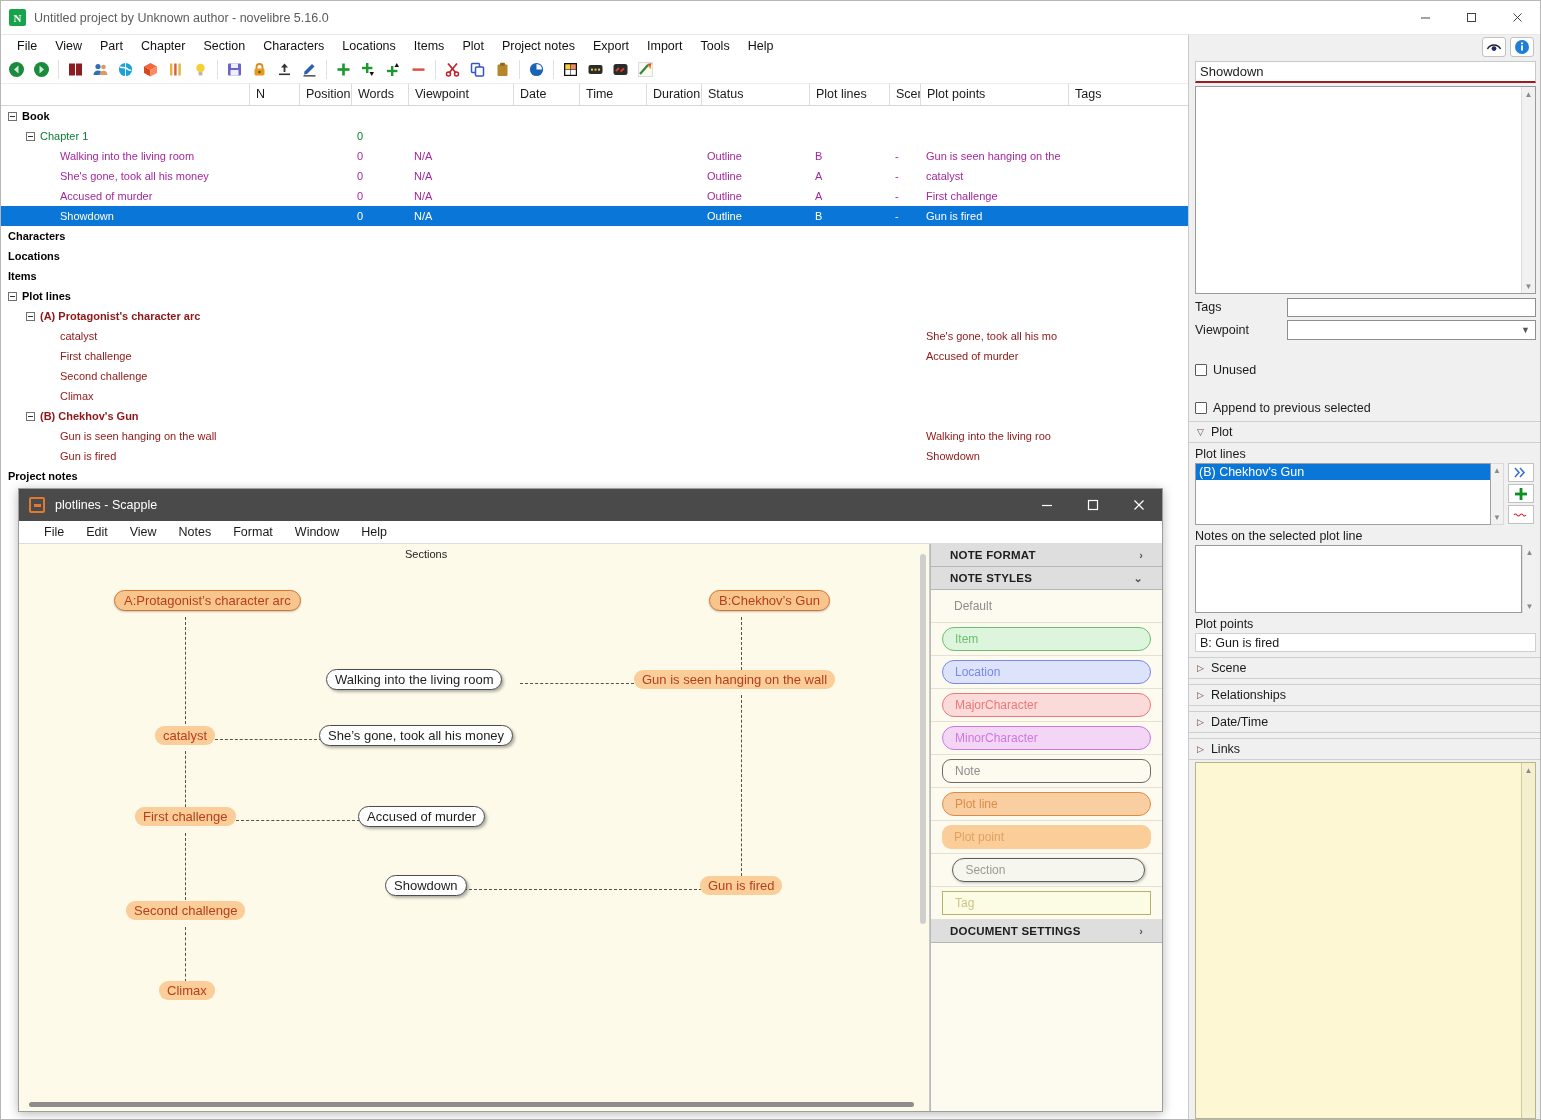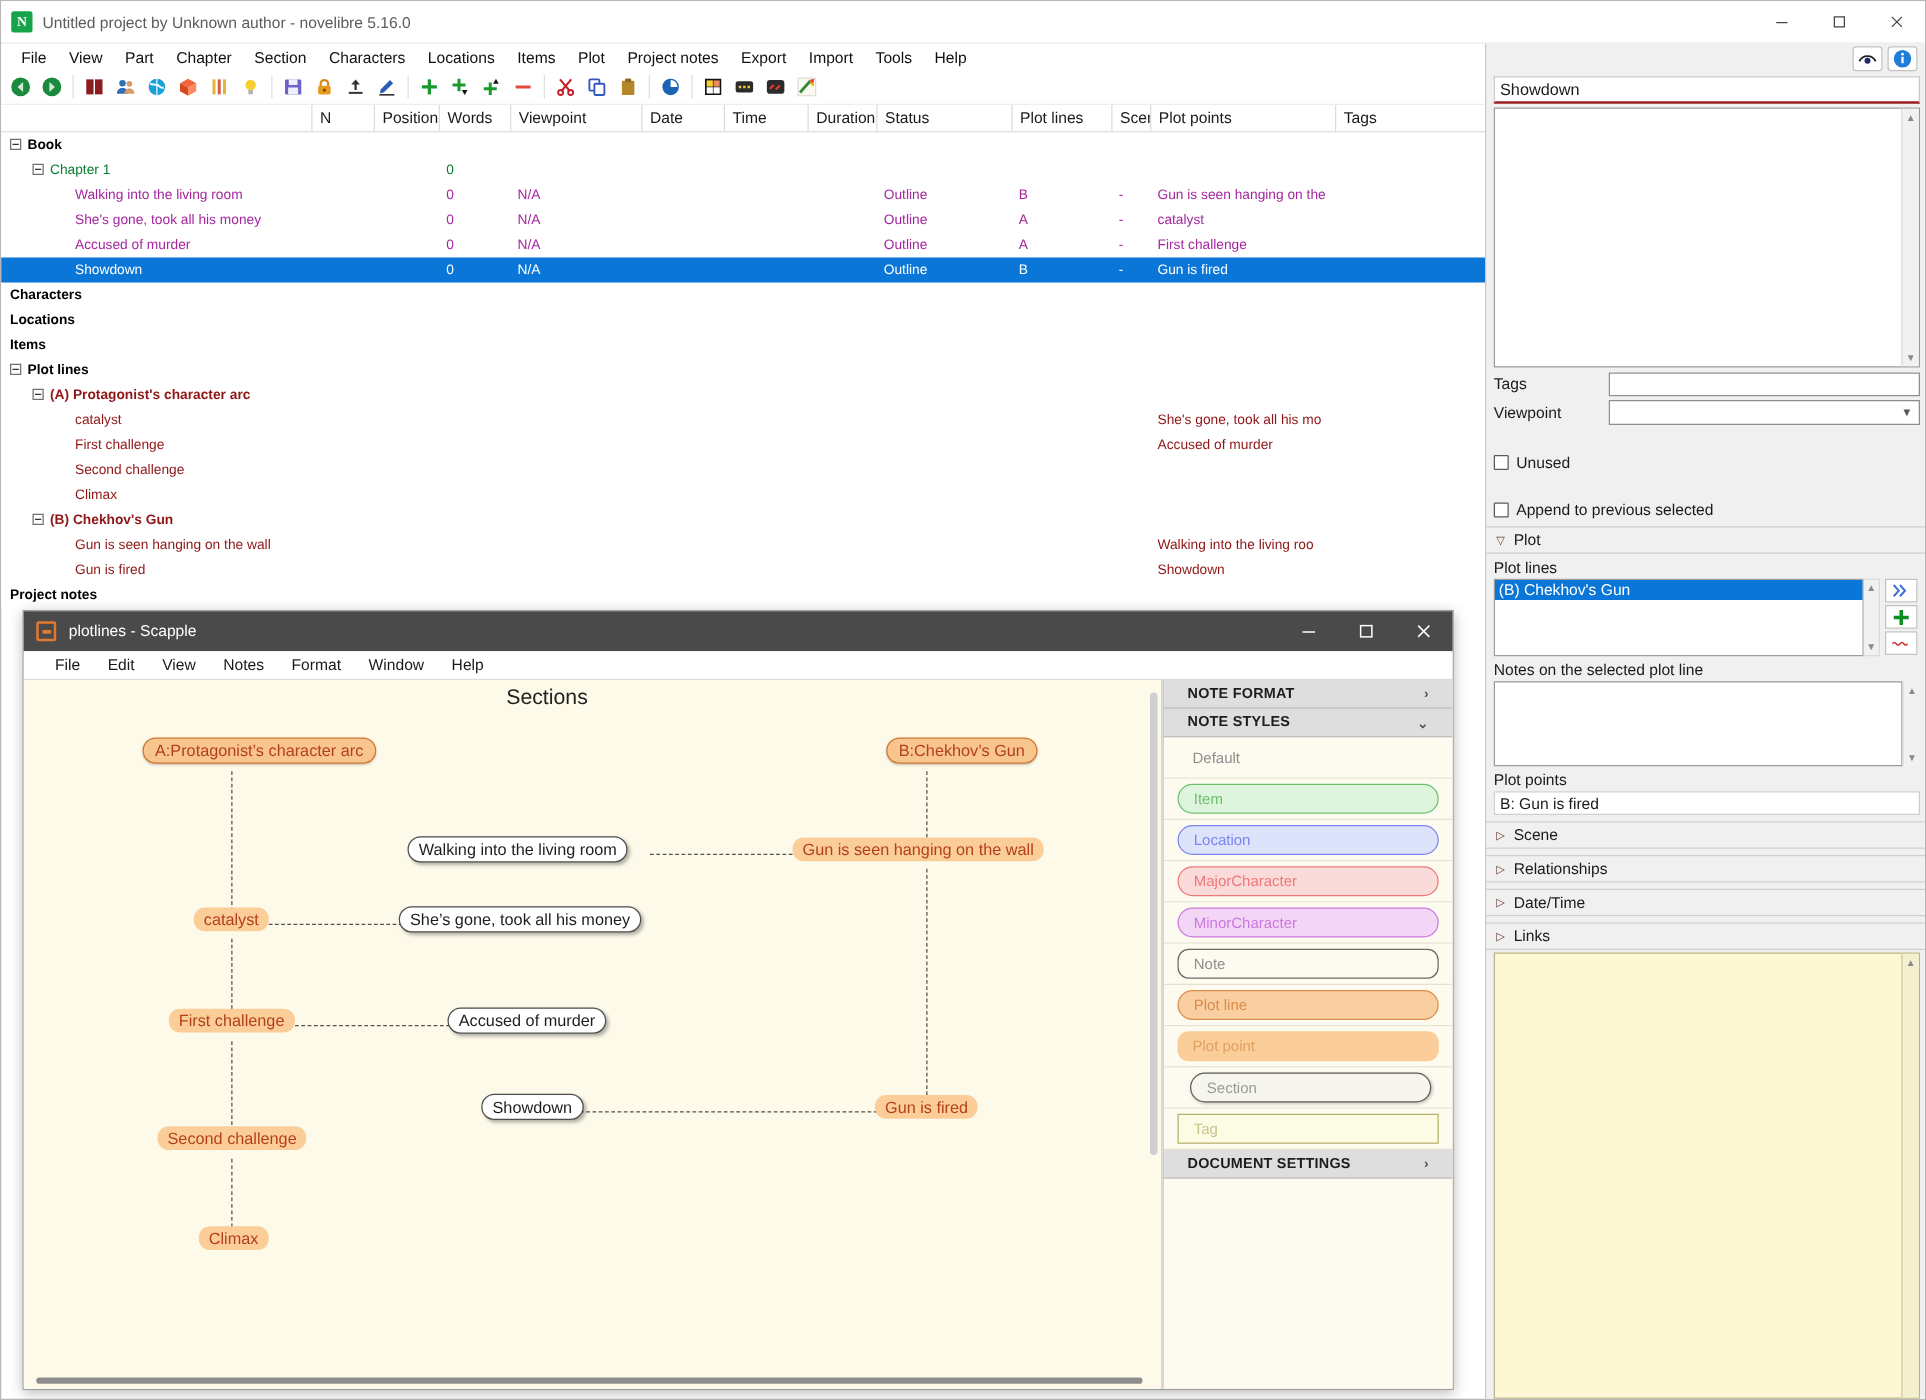--- a/index.html
+++ b/index.html
@@ -137,21 +137,21 @@
   .sc-winbtn { width:46px;height:32px;display:flex;align-items:center;justify-content:center;color:#fff;font-size:13px;}
   .sc-menubar { height:23px; background:#fff; display:flex; align-items:center; padding-left:14px; border-bottom:1px solid #dcdcdc;}
   .sc-menubar span { padding:2px 11px; font-size:12.5px;}
   .sc-body { flex:1; display:flex; background:#fbf9ec; overflow:hidden;}
   .sc-canvas { position:relative; flex:1; background:#fdfaea; border-right:1px solid #c7c7c7; overflow:hidden;}
   .sc-canvas-vsb { position:absolute; right:0; top:0; bottom:0; width:12px; background:#fdfaea;}
   .sc-canvas-vsb .thumb { position:absolute; left:3px; right:3px; top:10px; height:370px; background:#cfcfcf; border-radius:3px;}
   .sc-canvas-hsb { position:absolute; left:0; right:0; bottom:0; height:14px; background:#fdfaea;}
   .sc-canvas-hsb .thumb { position:absolute; top:5px; left:10px; width:885px; height:5px; background:#8d8d8d; border-radius:3px;}
 
-  .sc-title-label { position:absolute; font-size:17px; color:#222; }
+  .sc-title-label { position:absolute; font-size:11px; color:#222; }
 
   .note { position:absolute; font-size:13px; white-space:nowrap; }
   .note-plotline {
     background:#f9c58e; color:#b4401b; border:1.5px solid #d2762f; border-radius:11px;
     padding:2px 9px; box-shadow:0 1px 2px rgba(0,0,0,.22);margin-left:28px;
   }
   .note-plotpoint {
     background:#fbcd99; color:#b4401b; border-radius:9px; padding:2px 8px;
   }
   .note-section {

